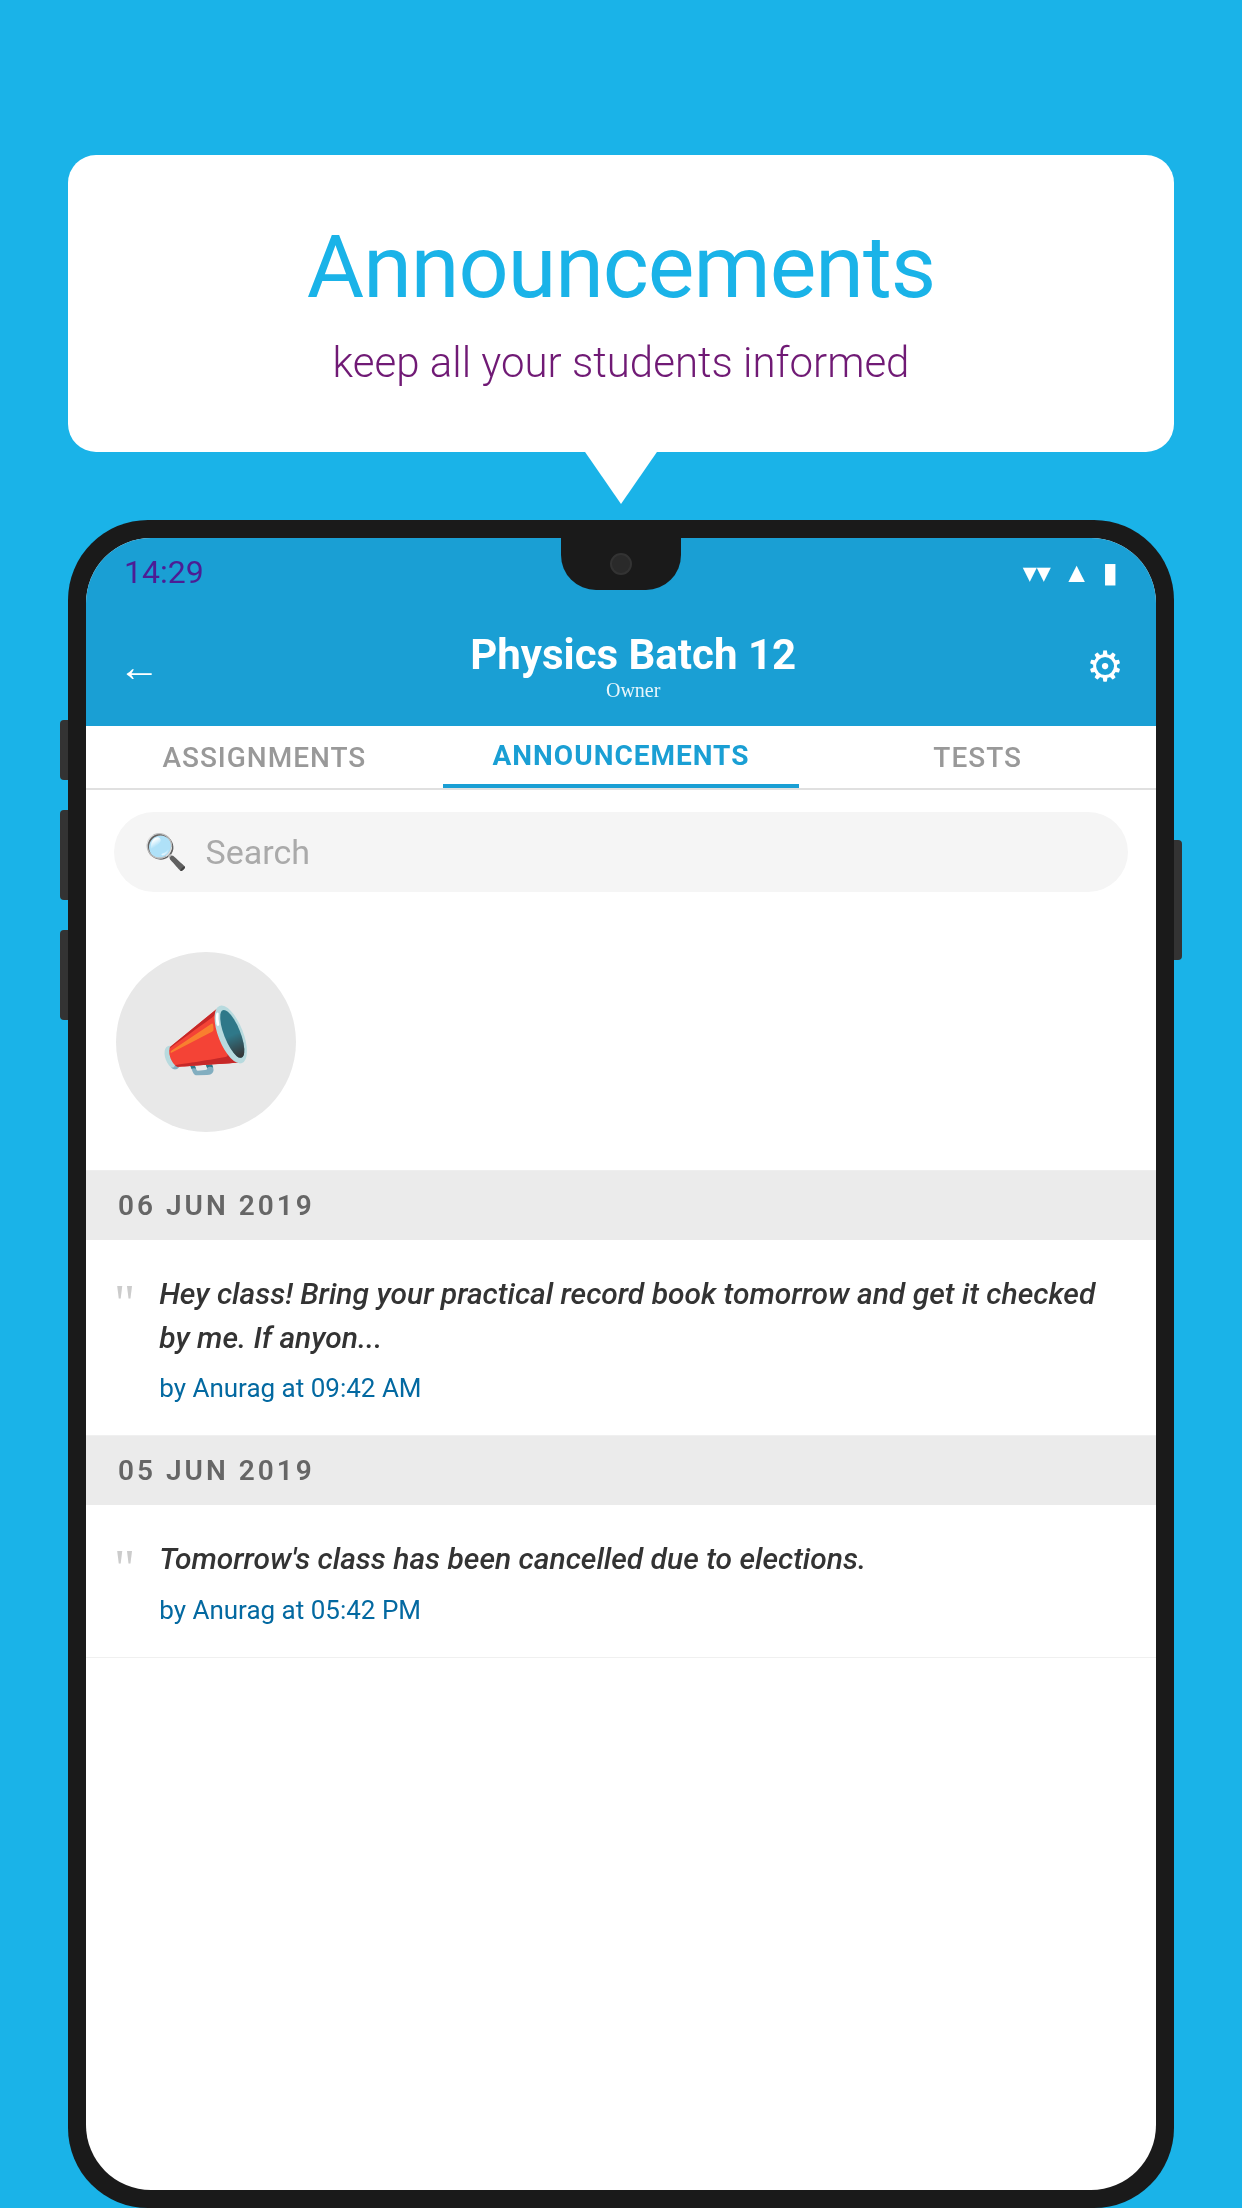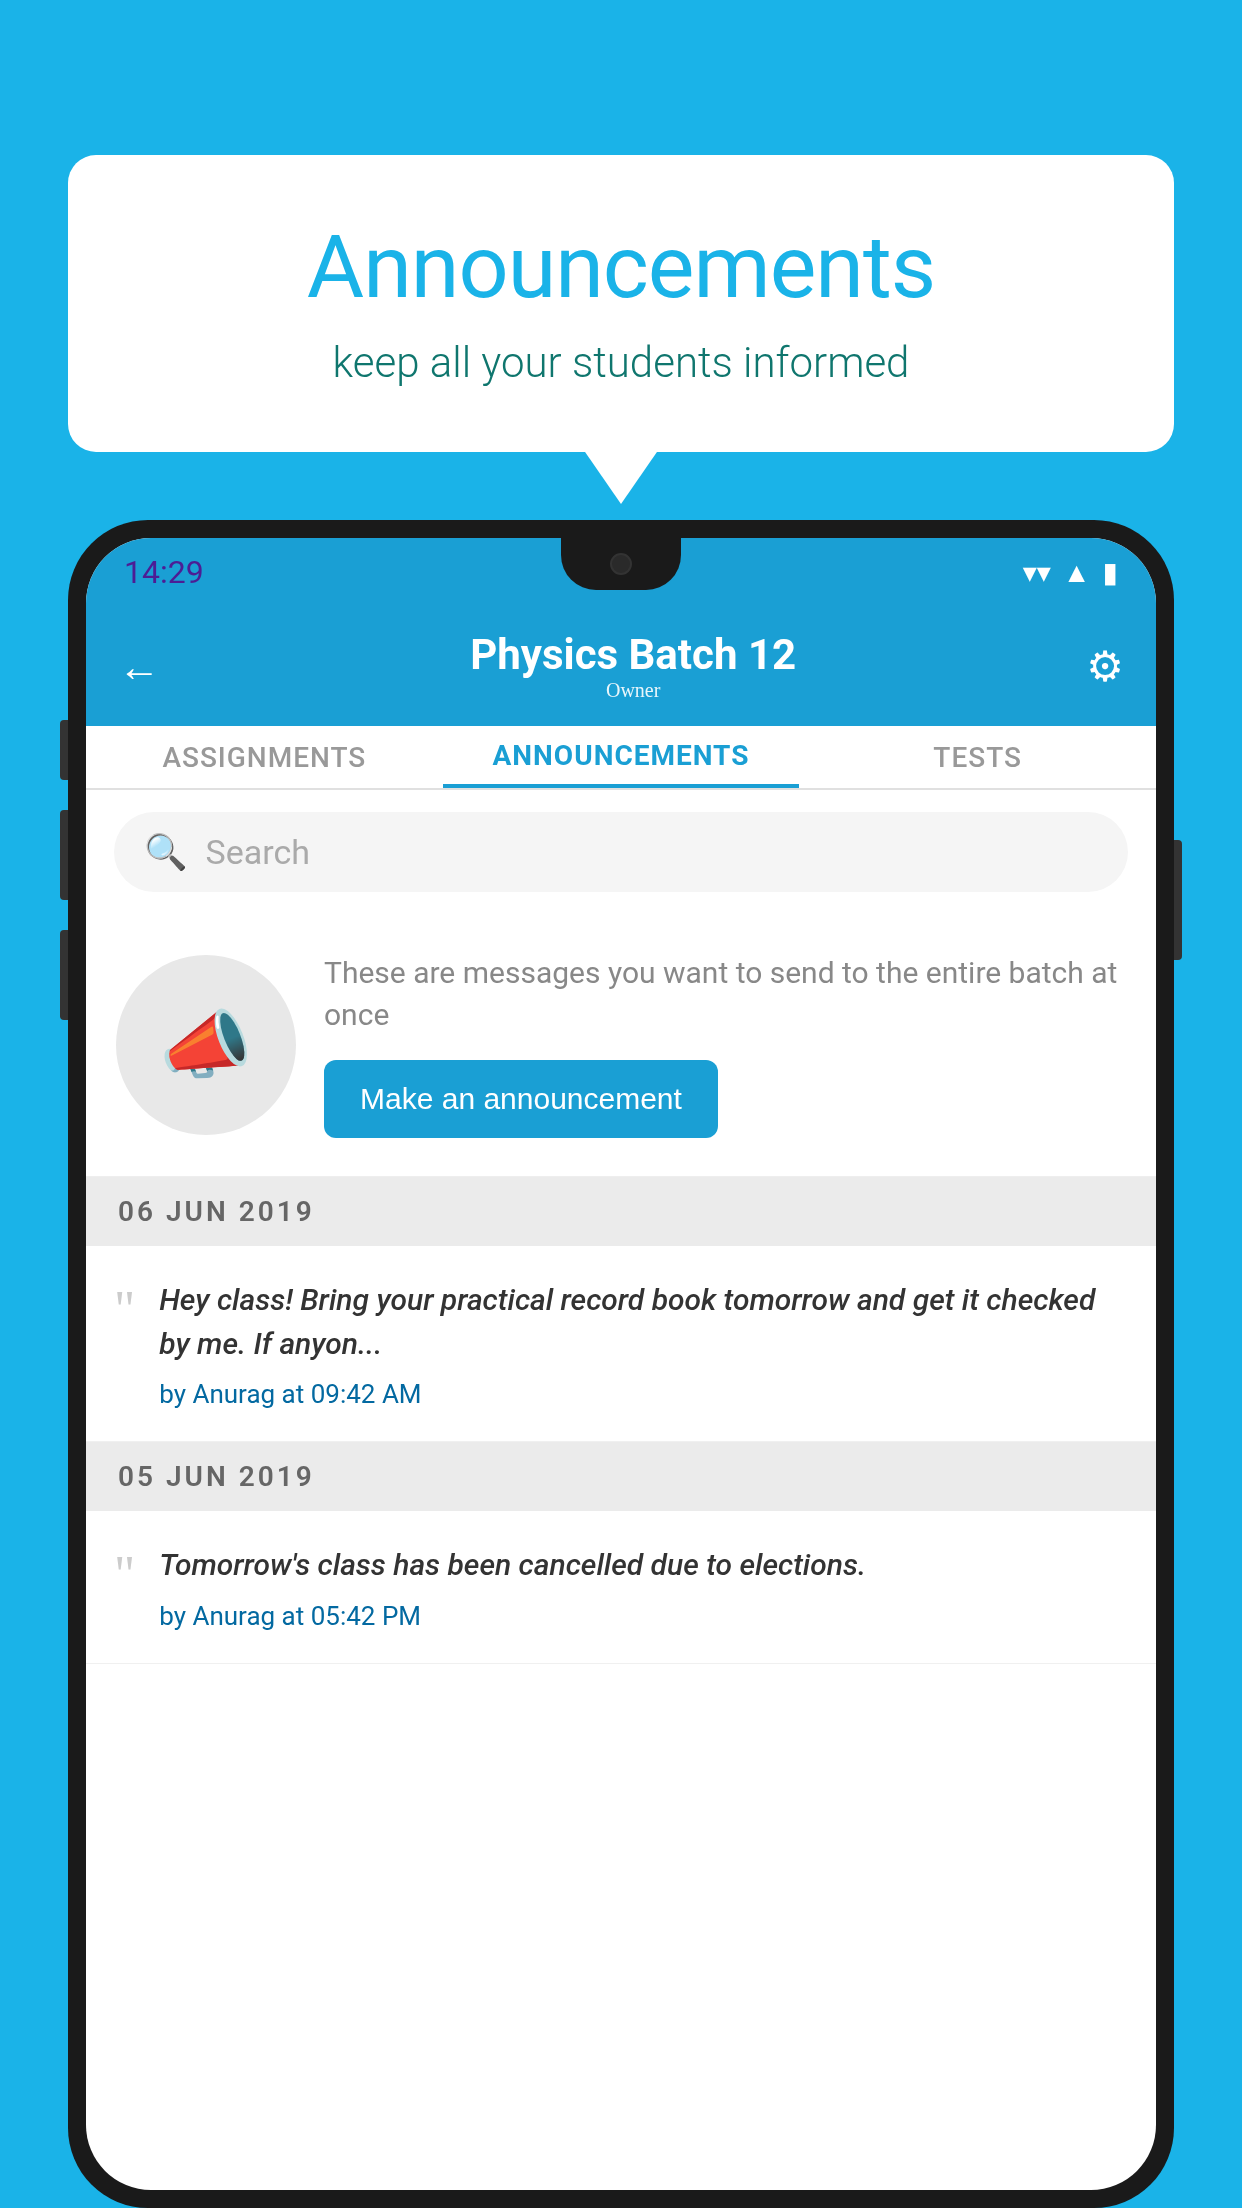--- a/index.html
+++ b/index.html
@@ -45,21 +45,21 @@
     .speech-bubble-title {
       font-size: 88px;
       color: #1ab3e8;
       font-weight: 400;
       margin-bottom: 20px;
       letter-spacing: -1px;
     }
 
     .speech-bubble-subtitle {
       font-size: 42px;
-      color: #0f766e;
+      color: #701a75;
       font-weight: 300;
     }
 
     
     .phone-wrapper {
       position: absolute;
       top: 520px;
       left: 68px;
       right: 68px;
       bottom: 0;
@@ -421,24 +421,20 @@
         <div class="search-box">
           <span class="search-icon-svg">🔍</span>
           <span class="search-placeholder">Search</span>
         </div>
       </div>
 
       <div class="announcement-promo">
         <div class="promo-icon-circle">
           <span class="megaphone-icon">📣</span>
         </div>
-        <div class="promo-content">
-          <div class="promo-text">These are messages you want to send to the entire batch at once</div>
-          <button class="make-announcement-btn">Make an announcement</button>
-        </div>
       </div>
 
       <div class="date-separator">06  JUN  2019</div>
 
       <div class="announcement-item">
         <div class="quote-icon">"</div>
         <div class="announcement-content">
           <div class="announcement-text">Hey class! Bring your practical record book tomorrow and get it checked by me. If anyon...</div>
           <div class="announcement-meta">by Anurag at 09:42 AM</div>
         </div>

